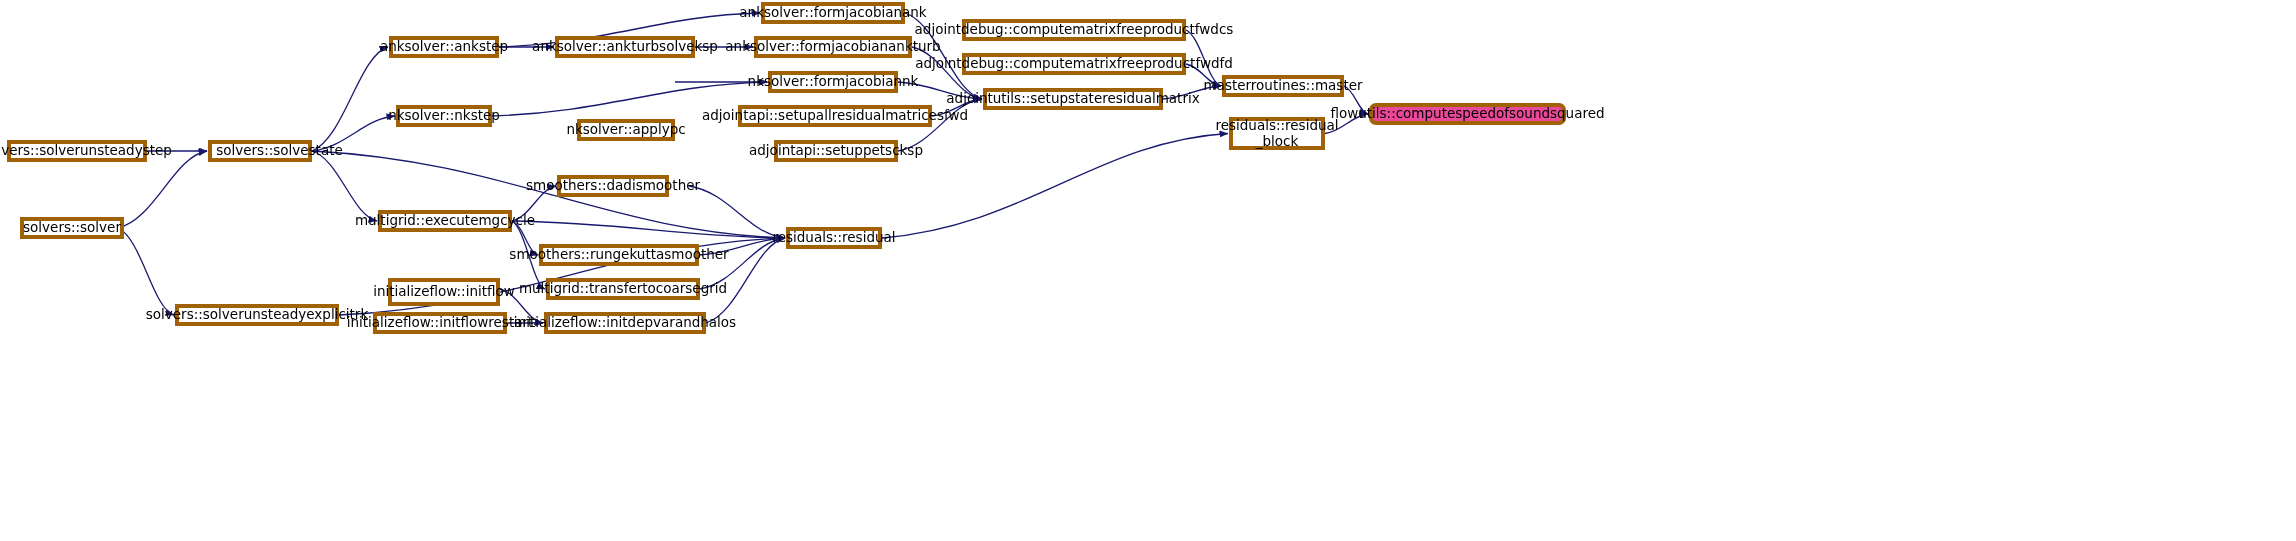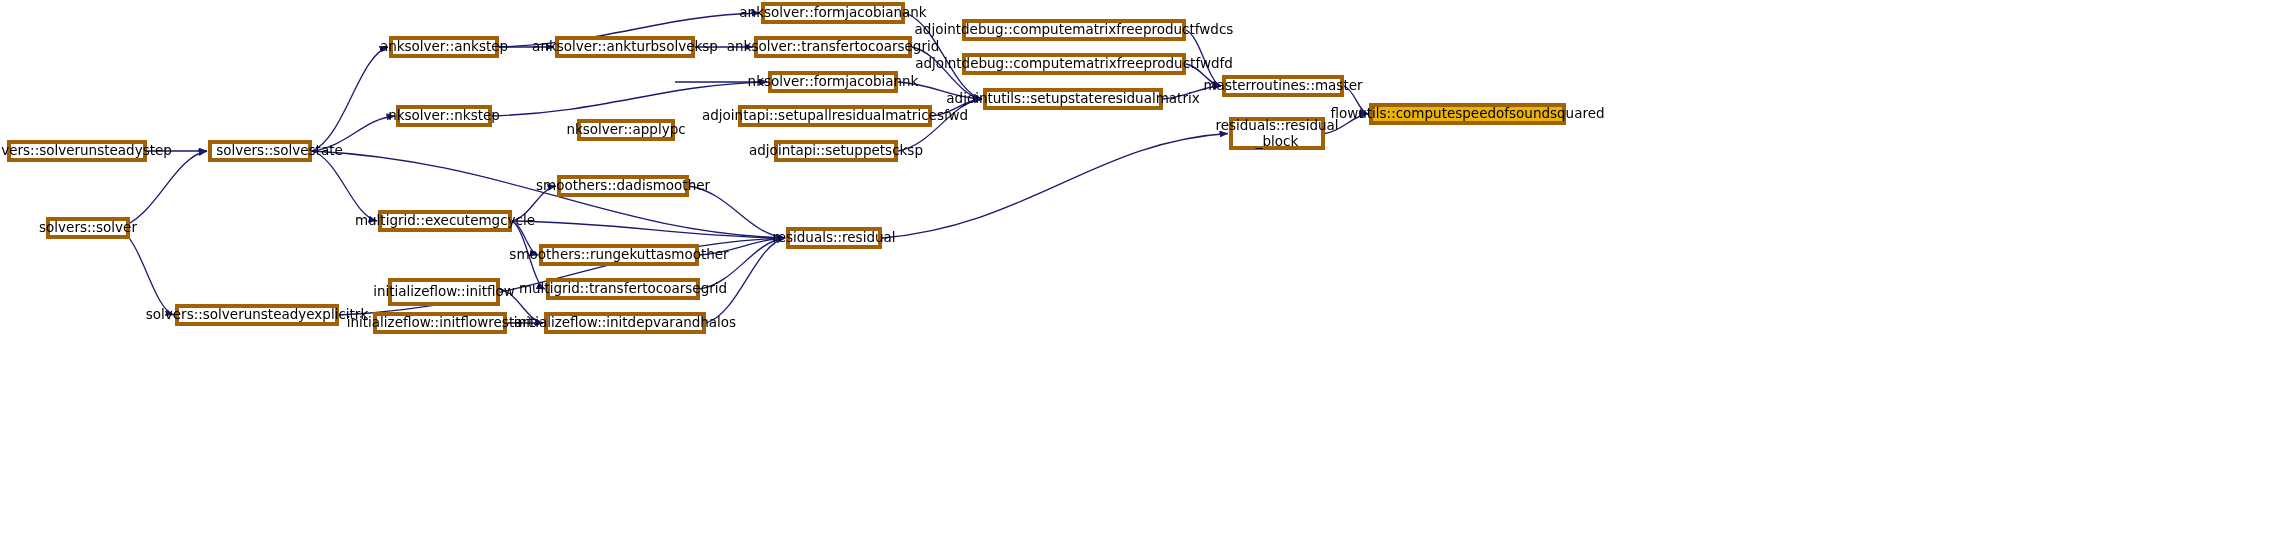--- a/index.html
+++ b/index.html
@@ -21,21 +21,21 @@
     font-size:13.5px;
     line-height:1.12;
     display:flex;
     align-items:center;
     justify-content:center;
     text-align:center;
     white-space:pre-line;
     padding:0 5px;
     z-index:3;
   }
-  .node.highlight{ background:#eab308; }
+  .node.highlight{ background:#ec4899;border-radius:7px; }
 </style>
 </head>
 <body>
 
 <div id="graph">
   <svg id="edges" viewBox="0 0 2296 541" xmlns="http://www.w3.org/2000/svg">
     <defs>
       <marker id="arrow" markerWidth="9" markerHeight="7" refX="8.5" refY="3.5" orient="auto" markerUnits="userSpaceOnUse">
         <path d="M0,0 L9,3.5 L0,7 z" fill="#191970"></path>
       </marker>
@@ -71,36 +71,36 @@
         <path d="M689,186 C729.32,192.1152 748.52,234.0688 785,238" marker-end="url(#arrow)"></path>
         <path d="M699,255 C735.12,253.0008 752.32,239.2852 785,238" marker-end="url(#arrow)"></path>
         <path d="M700,289 C735.7,283.0024 752.7,241.8556 785,238" marker-end="url(#arrow)"></path>
         <path d="M500,289 C518.06,292.9984 526.66,320.4296 543,323" marker-end="url(#arrow)"></path>
         <path d="M507,323 L543,323" marker-end="url(#arrow)"></path>
         <path d="M706,323 C739.18,313.004 754.98,244.426 785,238" marker-end="url(#arrow)"></path>
         <path d="M339,315 C526.3199999999999,305.9448 615.52,243.8212 785,238" marker-end="url(#arrow)"></path>
       </g>
   </svg>
 <div class="node" style="left: 7px; top: 140px; width: 140px; height: 22px;">solvers::solverunsteadystep</div>
-    <div class="node" style="left: 46px; top: 217px; width: 84px; height: 22px;">solvers::solver</div>
+    <div class="node" style="left: 20px; top: 217px; width: 104px; height: 22px;">solvers::solver</div>
     <div class="node" style="left: 208px; top: 140px; width: 104px; height: 22px; padding-left: 44px;">solvers::solvestate</div>
     <div class="node" style="left: 175px; top: 304px; width: 164px; height: 22px;">solvers::solverunsteadyexplicitrk</div>
     <div class="node" style="left: 389px; top: 36px; width: 110px; height: 22px;">anksolver::ankstep</div>
     <div class="node" style="left: 396px; top: 105px; width: 96px; height: 22px;">nksolver::nkstep</div>
     <div class="node" style="left: 378px; top: 210px; width: 134px; height: 22px;">multigrid::executemgcycle</div>
     <div class="node" style="left: 388px; top: 278px; width: 112px; height: 28px;">initializeflow::initflow</div>
     <div class="node" style="left: 373px; top: 312px; width: 134px; height: 22px;">initializeflow::initflowrestart</div>
     <div class="node" style="left: 555px; top: 36px; width: 140px; height: 22px;">anksolver::ankturbsolveksp</div>
     <div class="node" style="left: 577px; top: 71px; width: 98px; height: 22px; margin-top: 48px;">nksolver::applypc</div>
-    <div class="node" style="left: 557px; top: 175px; width: 132px; height: 22px;">smoothers::dadismoother</div>
+    <div class="node" style="left: 557px; top: 175px; width: 112px; height: 22px;">smoothers::dadismoother</div>
     <div class="node" style="left: 539px; top: 244px; width: 160px; height: 22px;">smoothers::rungekuttasmoother</div>
     <div class="node" style="left: 546px; top: 278px; width: 154px; height: 22px;">multigrid::transfertocoarsegrid</div>
     <div class="node" style="left: 544px; top: 312px; width: 162px; height: 22px;">initializeflow::initdepvarandhalos</div>
     <div class="node" style="left: 761px; top: 2px; width: 144px; height: 22px;">anksolver::formjacobianank</div>
-    <div class="node" style="left: 754px; top: 36px; width: 158px; height: 22px;">anksolver::transfertocoarsegrid</div>
+    <div class="node" style="left: 754px; top: 36px; width: 158px; height: 22px;">anksolver::formjacobianankturb</div>
     <div class="node" style="left: 768px; top: 71px; width: 130px; height: 22px;">nksolver::formjacobiannk</div>
     <div class="node" style="left: 738px; top: 105px; width: 194px; height: 22px;">adjointapi::setupallresidualmatricesfwd</div>
     <div class="node" style="left: 774px; top: 140px; width: 124px; height: 22px;">adjointapi::setuppetscksp</div>
     <div class="node" style="left: 786px; top: 227px; width: 96px; height: 22px;">residuals::residual</div>
     <div class="node" style="left: 962px; top: 19px; width: 224px; height: 22px;">adjointdebug::computematrixfreeproductfwdcs</div>
     <div class="node" style="left: 962px; top: 53px; width: 224px; height: 22px;">adjointdebug::computematrixfreeproductfwdfd</div>
     <div class="node" style="left: 983px; top: 88px; width: 180px; height: 22px;">adjointutils::setupstateresidualmatrix</div>
     <div class="node" style="left: 1222px; top: 75px; width: 122px; height: 22px;">masterroutines::master</div>
     <div class="node" style="left: 1229px; top: 117px; width: 96px; height: 33px;">residuals::residual
 _block</div>

